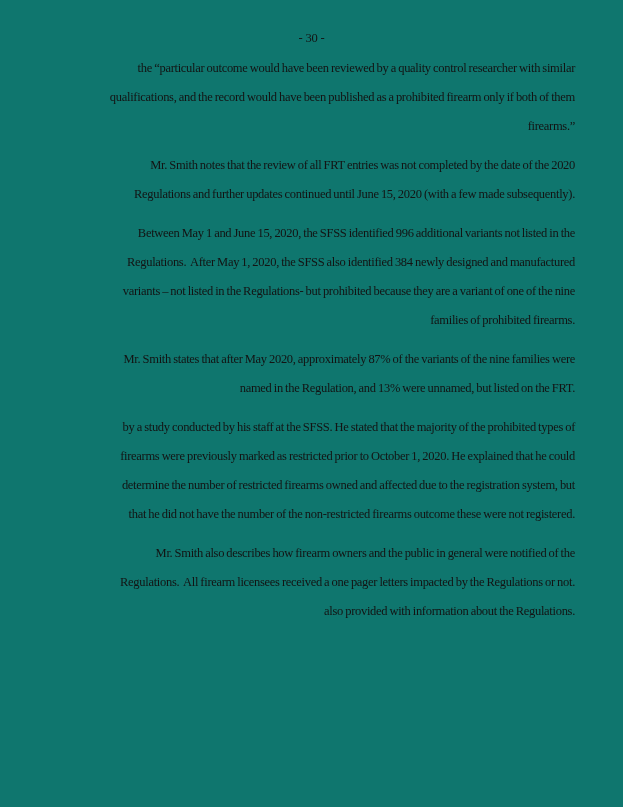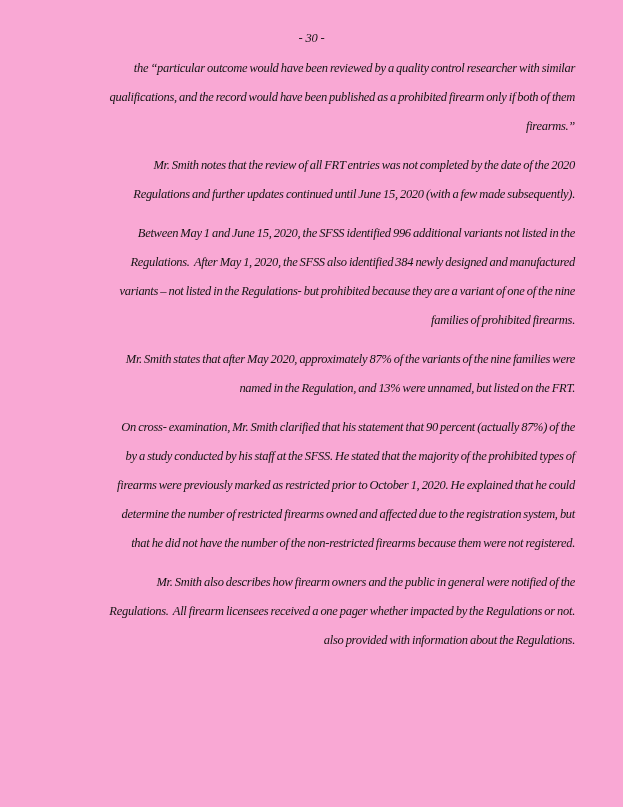--- a/index.html
+++ b/index.html
@@ -4,27 +4,26 @@
 <style>
   html, body {
     margin: 0;
     padding: 0;
     background: #ffffff;
   }
   .page {
     position: relative;
     width: 623px;
     height: 807px;
-    background: #f9a8d4;
+    background: #0f766e;
     box-sizing: border-box;
     padding-top: 31px;
     overflow: hidden;
     font-family: "Liberation Serif", "DejaVu Serif", serif;
     color: #131313;
-    font-style: italic;
   }
   .page-number {
     text-align: center;
     font-size: 12.5px;
     line-height: 14px;
     letter-spacing: -0.2px;
     margin-bottom: 9px;
   }
   .document-body {
     padding-left: 63px;
@@ -63,25 +62,24 @@
         <div class="line">Between May 1 and June 15, 2020, the SFSS identified 996 additional variants not listed in the</div>
         <div class="line">Regulations.  After May 1, 2020, the SFSS also identified 384 newly designed and manufactured</div>
         <div class="line">variants – not listed in the Regulations- but prohibited because they are a variant of one of the nine</div>
         <div class="line">families of prohibited firearms.</div>
       </div>
       <div class="paragraph">
         <div class="line">Mr. Smith states that after May 2020, approximately 87% of the variants of the nine families were</div>
         <div class="line">named in the Regulation, and 13% were unnamed, but listed on the FRT.</div>
       </div>
       <div class="paragraph">
-        <div class="line">On cross- examination, Mr. Smith clarified that his statement that 90 percent (actually 87%) of the</div>
         <div class="line">by a study conducted by his staff at the SFSS. He stated that the majority of the prohibited types of</div>
         <div class="line">firearms were previously marked as restricted prior to October 1, 2020. He explained that he could</div>
         <div class="line">determine the number of restricted firearms owned and affected due to the registration system, but</div>
-        <div class="line">that he did not have the number of the non-restricted firearms because them were not registered.</div>
+        <div class="line">that he did not have the number of the non-restricted firearms outcome these were not registered.</div>
       </div>
       <div class="paragraph">
         <div class="line">Mr. Smith also describes how firearm owners and the public in general were notified of the</div>
-        <div class="line">Regulations.  All firearm licensees received a one pager whether impacted by the Regulations or not.</div>
+        <div class="line">Regulations.  All firearm licensees received a one pager letters impacted by the Regulations or not.</div>
         <div class="line">also provided with information about the Regulations.</div>
       </div>
     </div>
 </div>
 
 </body></html>

